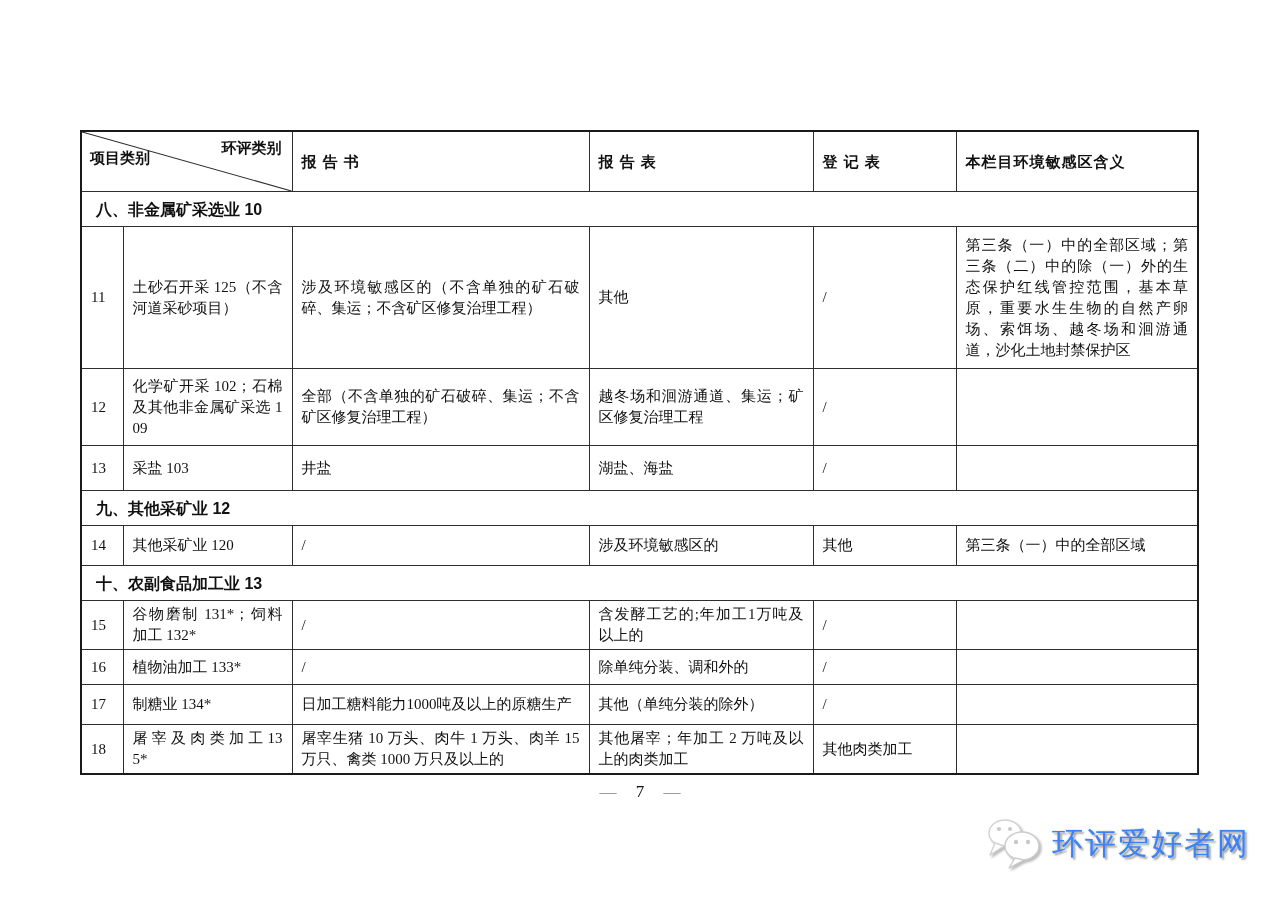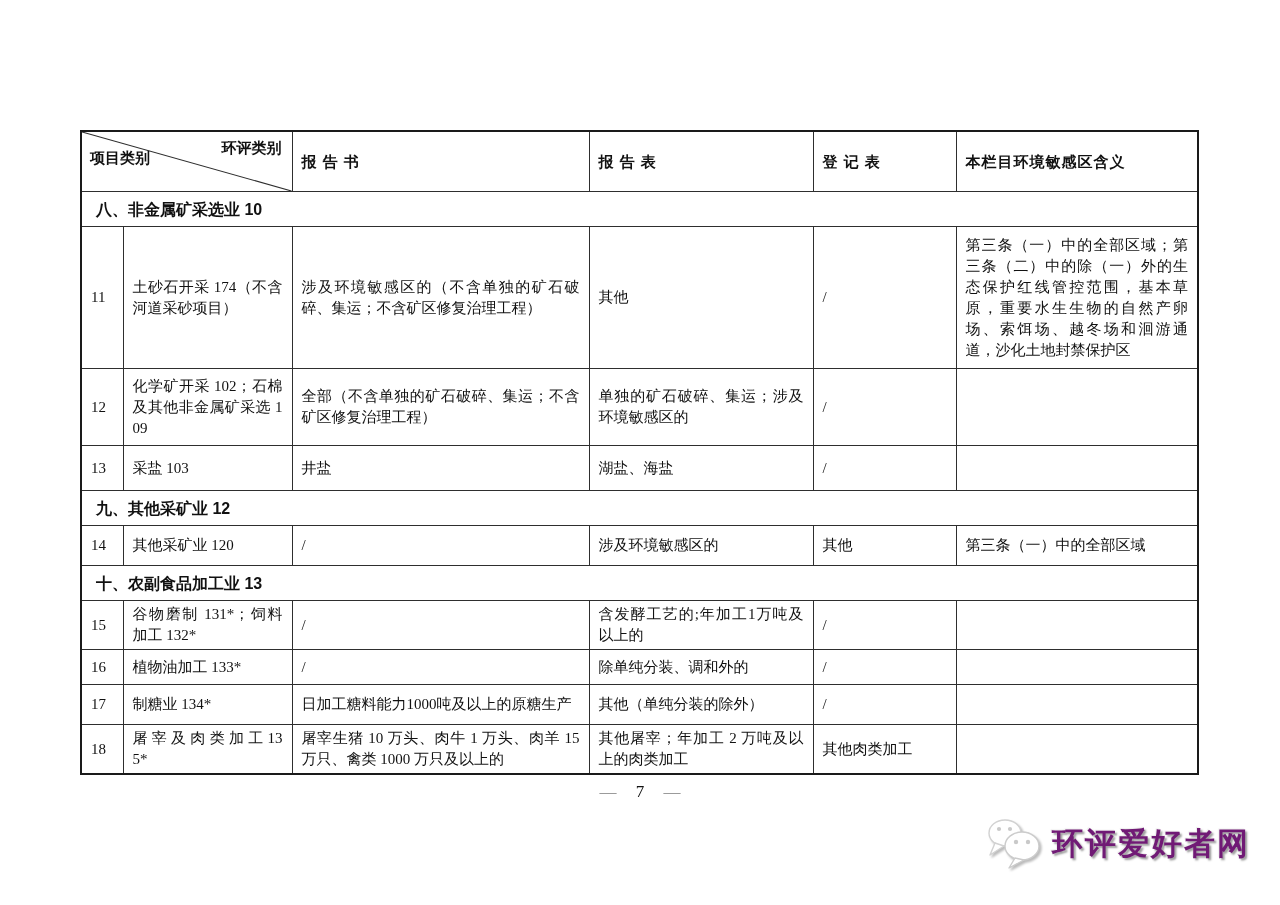--- a/index.html
+++ b/index.html
@@ -51,22 +51,22 @@
   .page-footer .dash{color:#8a8a8a;}
   .page-footer .num{color:#111;margin:0 15px;}
   
   .watermark{
     position:absolute;left:984px;top:818px;
     display:flex;align-items:center;
   }
   .wm-icon{filter:drop-shadow(2px 2px 1px #bcbcbc);margin-right:10px;}
   .wm-text{
     font-family:"Liberation Sans","DejaVu Sans",sans-serif;
-    font-weight:bold;font-size:31px;letter-spacing:2px;
-    color:#701a75;
+    font-weight:normal;font-size:31px;letter-spacing:2px;
+    color:#3b82f6;
     text-shadow:2px 2px 2px #9e9e9e,-1px -1px 1px #ededed;
     white-space:nowrap;
   }
 </style>
 </head>
 <body>
 
 <table class="doc-table">
   <colgroup>
     <col style="width:42px">
@@ -91,32 +91,32 @@
       <td class="col-header">登 记 表</td>
       <td class="col-header">本栏目环境敏感区含义</td>
     </tr>
 
     <tr class="section-row" style="height:35px">
       <td colspan="6">八、非金属矿采选业 10</td>
     </tr>
 
     <tr style="height:142px">
       <td class="c-num">11</td>
-      <td>土砂石开采 174（不含河道采砂项目）</td>
+      <td>土砂石开采 125（不含河道采砂项目）</td>
       <td>涉及环境敏感区的（不含单独的矿石破碎、集运；不含矿区修复治理工程）</td>
       <td>其他</td>
       <td>/</td>
       <td>第三条（一）中的全部区域；第三条（二）中的除（一）外的生态保护红线管控范围，基本草原，重要水生生物的自然产卵场、索饵场、越冬场和洄游通道，沙化土地封禁保护区</td>
     </tr>
 
     <tr style="height:77px">
       <td class="c-num">12</td>
       <td>化学矿开采 102；石棉及其他非金属矿采选 109</td>
       <td>全部（不含单独的矿石破碎、集运；不含矿区修复治理工程）</td>
-      <td>单独的矿石破碎、集运；涉及环境敏感区的</td>
+      <td>越冬场和洄游通道、集运；矿区修复治理工程</td>
       <td>/</td>
       <td></td>
     </tr>
 
     <tr style="height:45px">
       <td class="c-num">13</td>
       <td>采盐 103</td>
       <td>井盐</td>
       <td>湖盐、海盐</td>
       <td>/</td>

